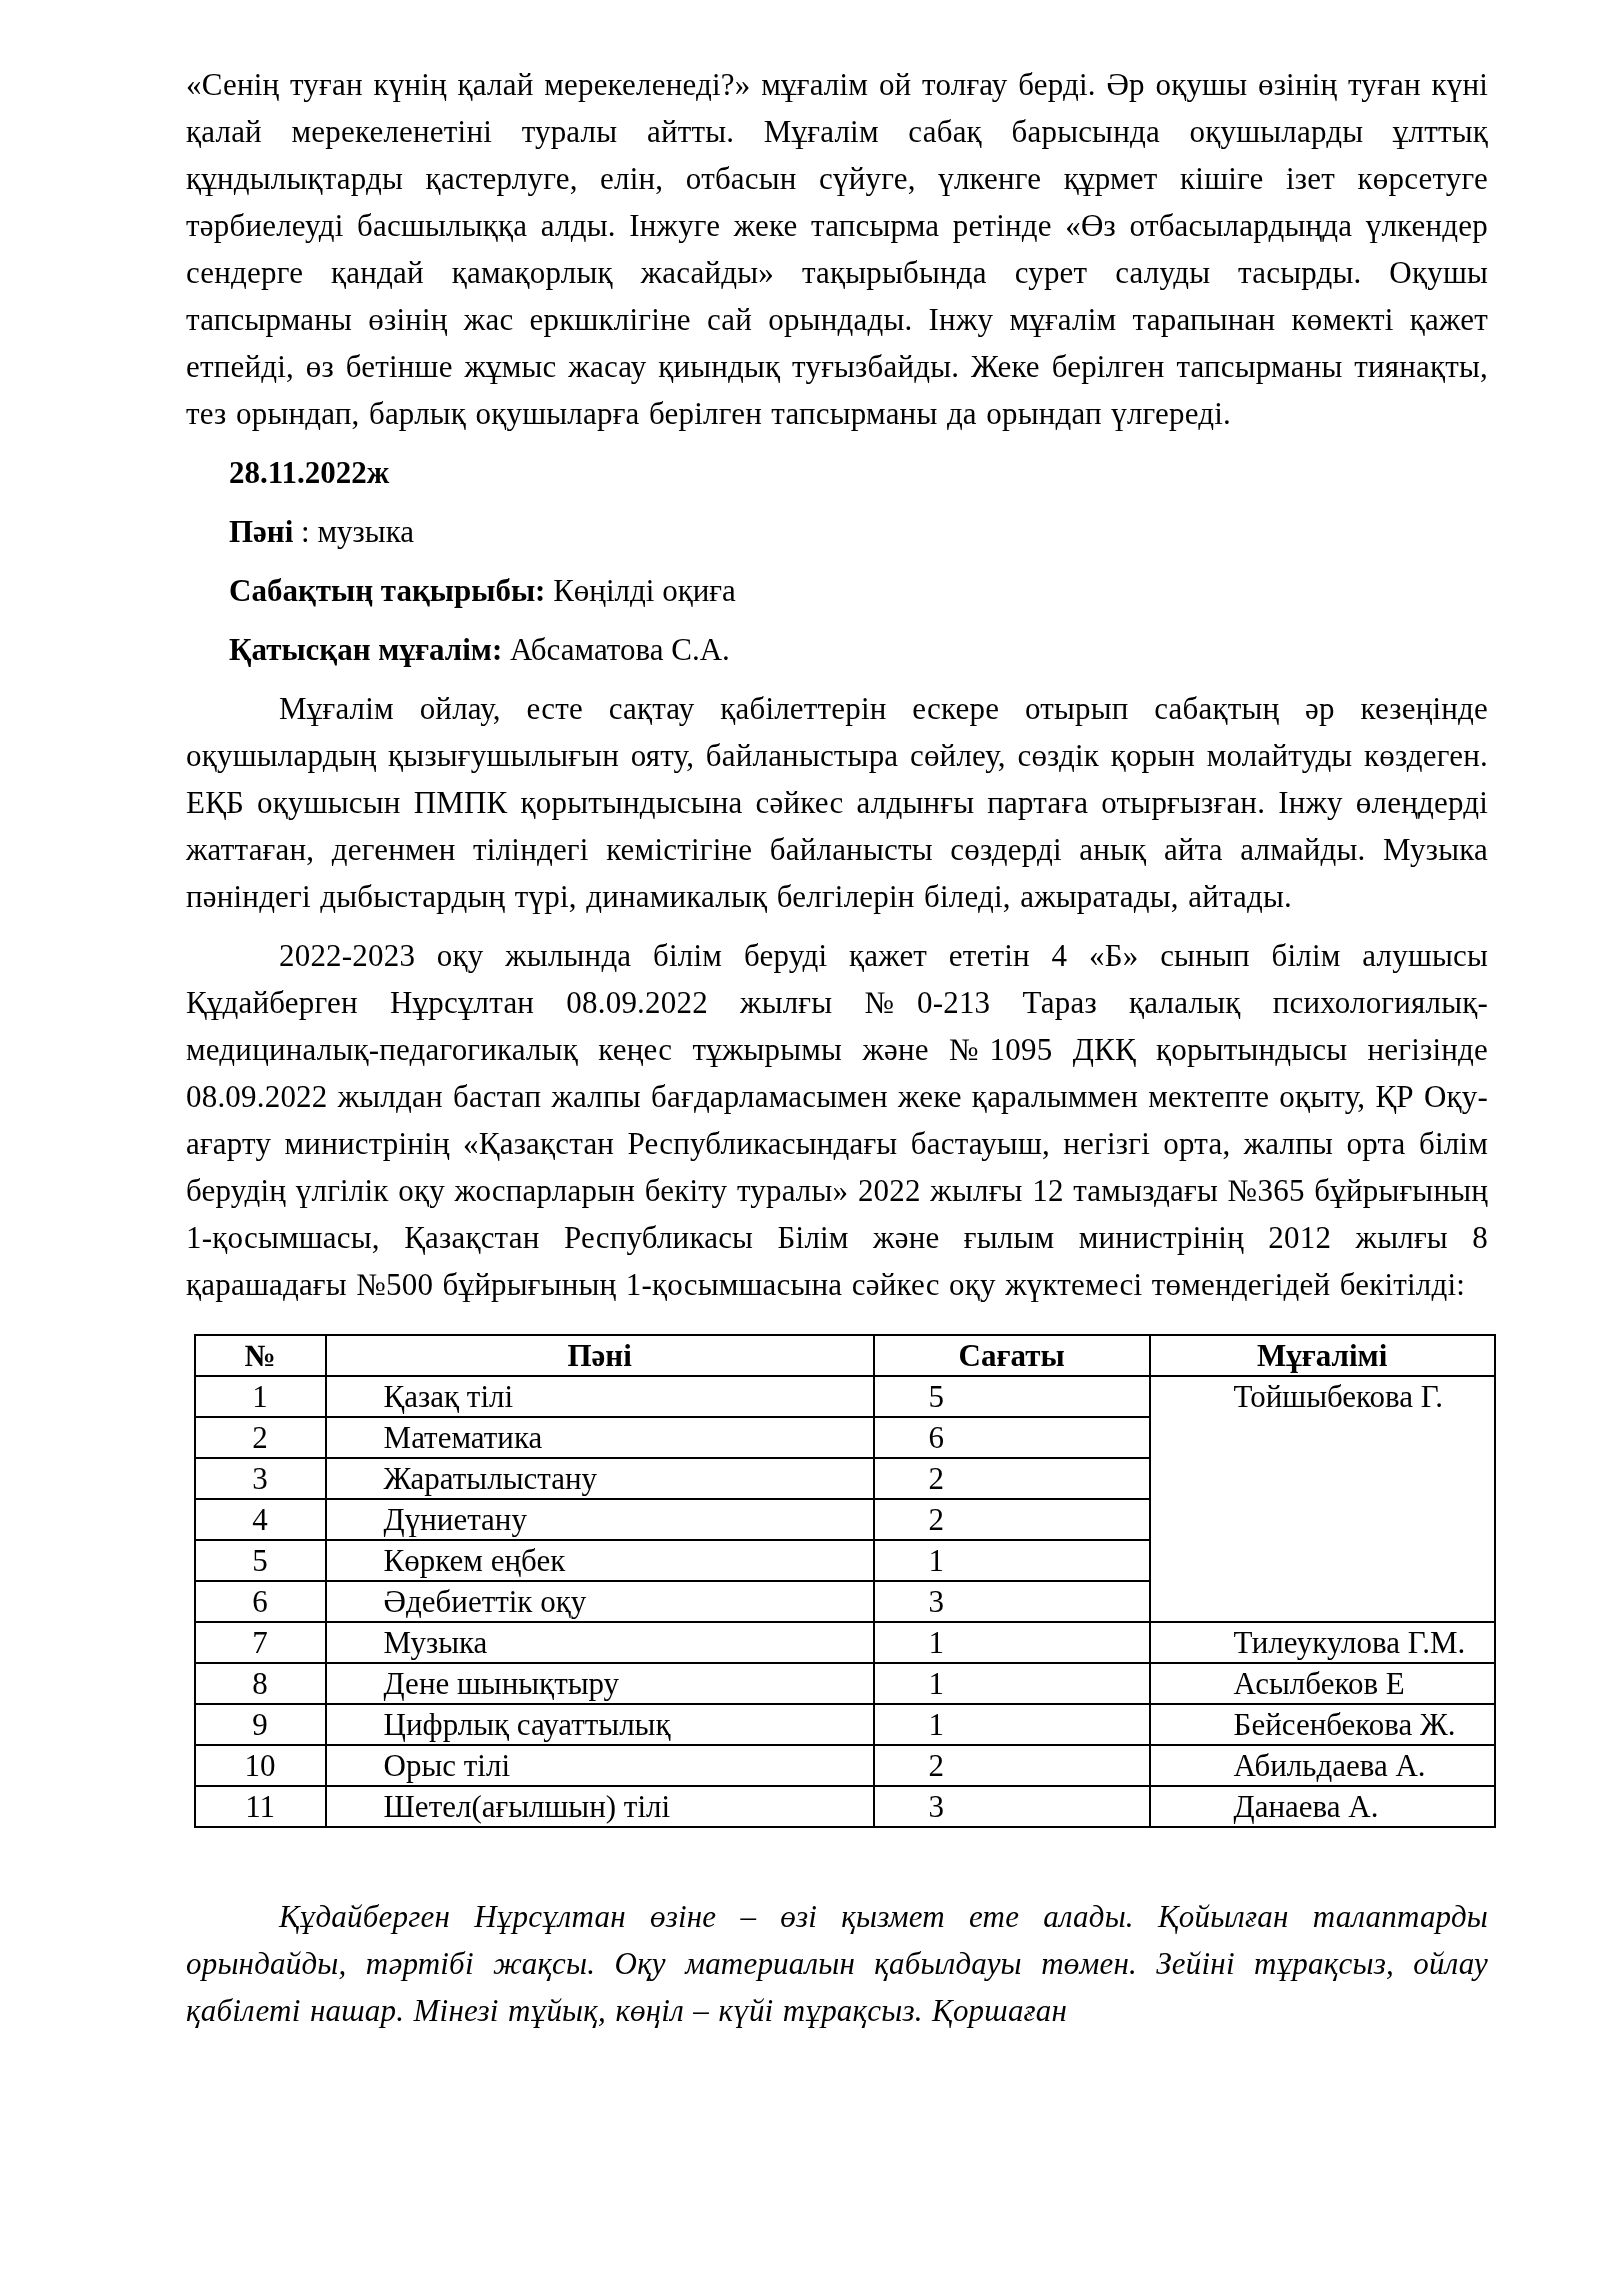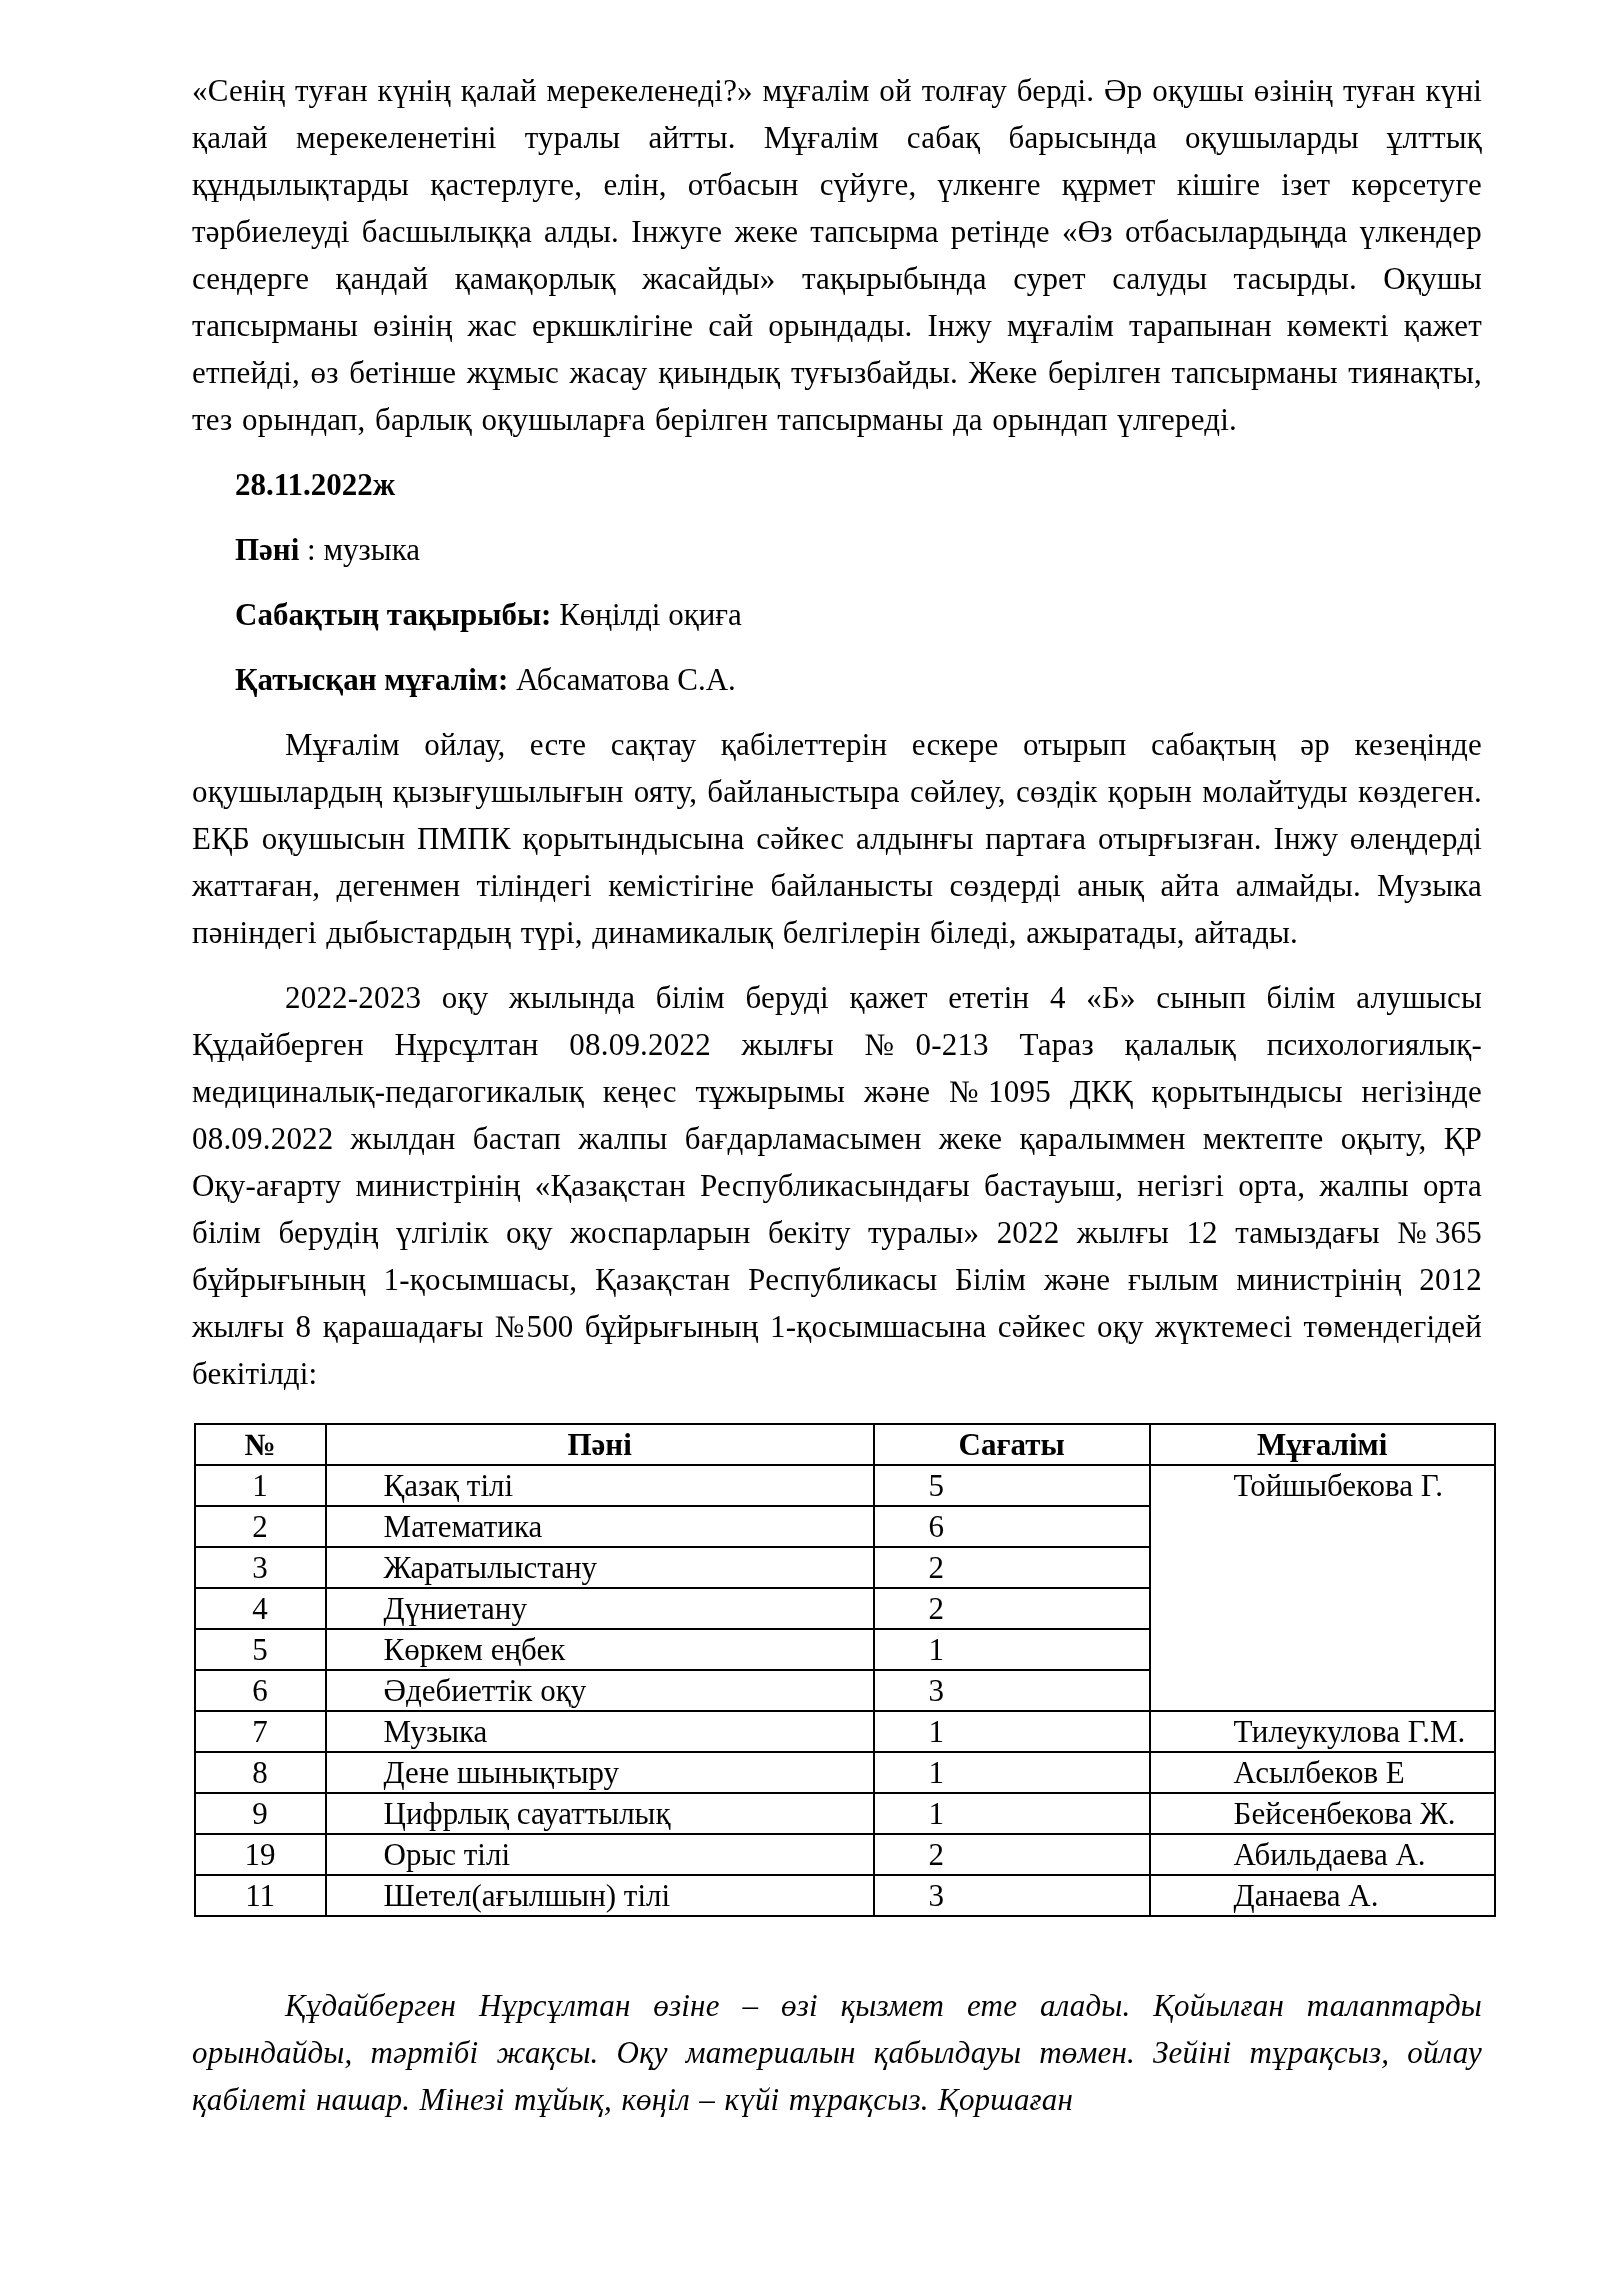--- a/index.html
+++ b/index.html
@@ -16,21 +16,21 @@
     font-family: "Liberation Serif", "DejaVu Serif", serif;
     font-size: 31px;
     line-height: 47px;
   }
   .page {
     box-sizing: border-box;
     width: 1621px;
     height: 2293px;
     padding: 49px 121px 39px 174px;
   }
-  p { margin: 18px; }
+  p { margin: 12px; }
   .par {
     text-align: justify;
     text-indent: 93px;
     letter-spacing: 0.2px;
     word-spacing: 1.5px;
   }
   .par.no-indent { text-indent: 0; }
   .label-line {
     padding-left: 43px;
     text-align: left;
@@ -148,21 +148,21 @@
         <td class="cell-hours">1</td>
         <td class="cell-teacher">Асылбеков Е</td>
       </tr>
       <tr>
         <td class="cell-num">9</td>
         <td class="cell-subject">Цифрлық сауаттылық</td>
         <td class="cell-hours">1</td>
         <td class="cell-teacher">Бейсенбекова Ж.</td>
       </tr>
       <tr>
-        <td class="cell-num">19</td>
+        <td class="cell-num">10</td>
         <td class="cell-subject">Орыс тілі</td>
         <td class="cell-hours">2</td>
         <td class="cell-teacher">Абильдаева А.</td>
       </tr>
       <tr>
         <td class="cell-num">11</td>
         <td class="cell-subject">Шетел(ағылшын) тілі</td>
         <td class="cell-hours">3</td>
         <td class="cell-teacher">Данаева А.</td>
       </tr>

